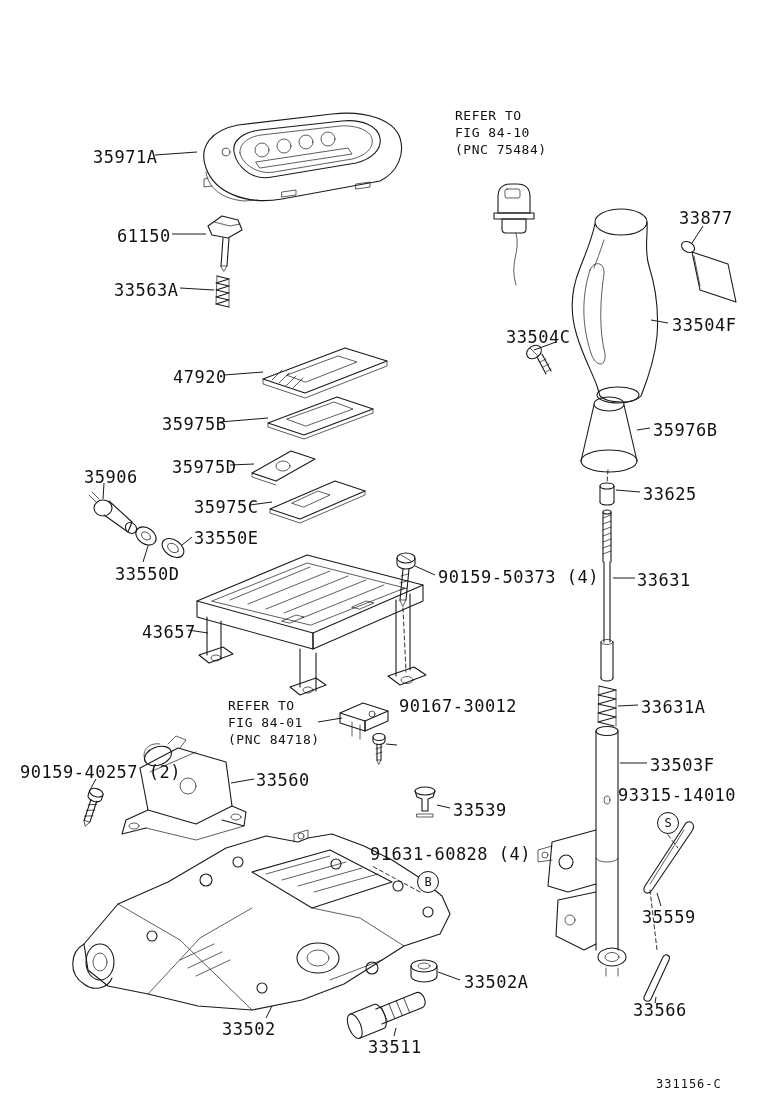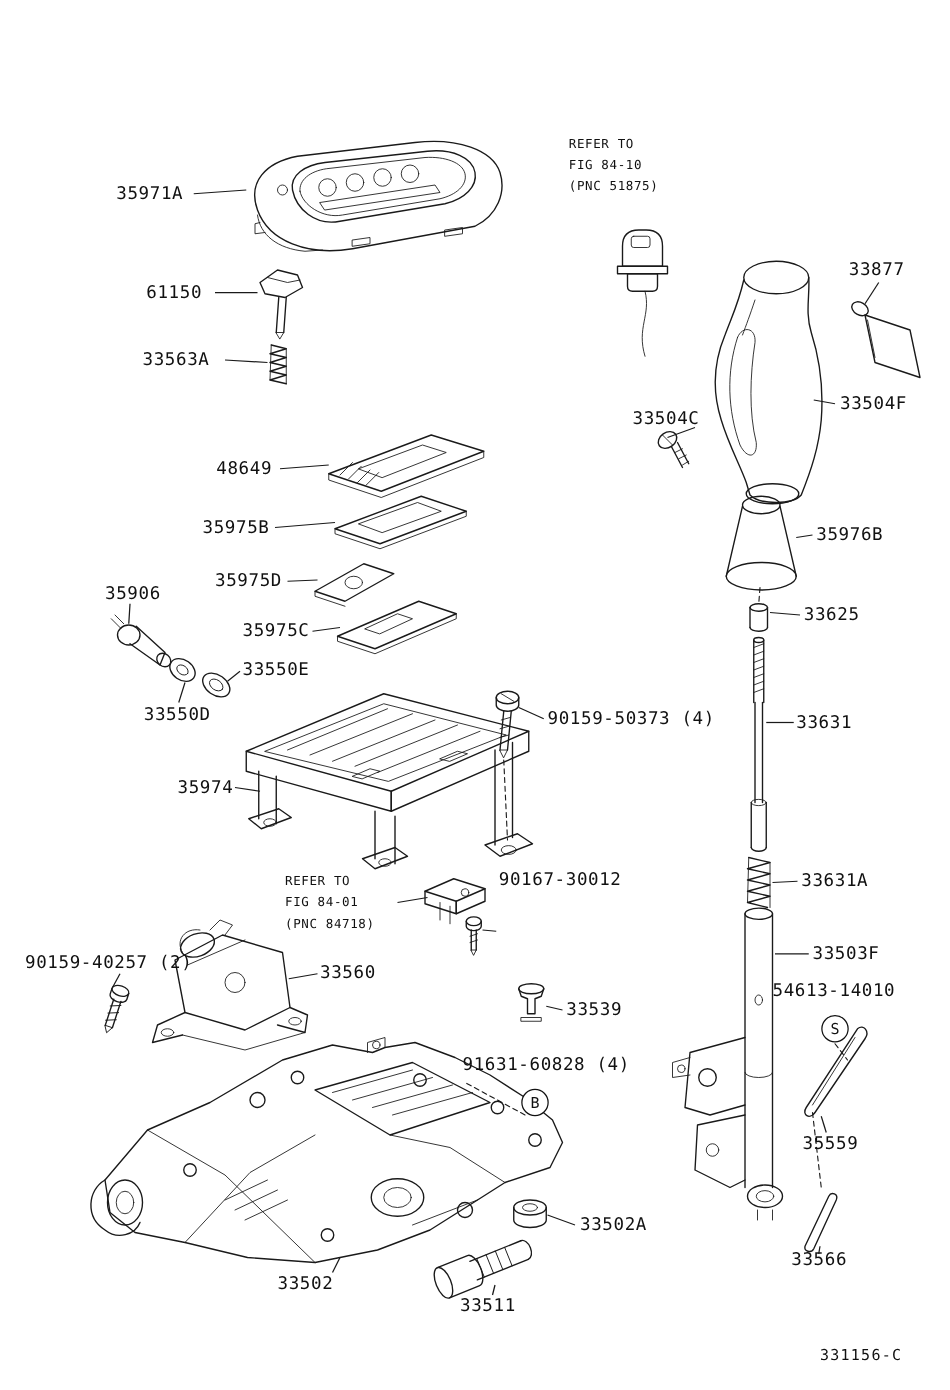--- a/index.html
+++ b/index.html
@@ -3,22 +3,22 @@
 <meta charset="utf-8">
 <style>
   html,body{margin:0;padding:0;background:#fff;}
   body{width:760px;height:1112px;position:relative;font-family:"DejaVu Sans Mono","Liberation Mono",monospace;color:#111;}
   .stage{position:absolute;left:0;top:0;width:760px;height:1112px;background:#fff;overflow:hidden;}
   svg{position:absolute;left:0;top:0;}
   .ln{fill:none;stroke:#1a1a1a;stroke-width:1.1;stroke-linecap:round;stroke-linejoin:round;}
   .thin{stroke-width:0.7;}
   .leader line{stroke:#1a1a1a;stroke-width:1;}
   .dash{stroke-dasharray:4 3;stroke-width:0.9;}
-  .lbl{position:absolute;font-size:14px;white-space:nowrap;letter-spacing:0.5px;}
-  .note{position:absolute;font-size:10px;line-height:17px;letter-spacing:0.5px;white-space:nowrap;}
+  .lbl{position:absolute;font-size:17px;white-space:nowrap;letter-spacing:0.5px;}
+  .note{position:absolute;font-size:13px;line-height:17px;letter-spacing:0.5px;white-space:nowrap;}
   .sym{position:absolute;width:20px;height:20px;border:1.5px solid #111;border-radius:50%;display:flex;align-items:center;justify-content:center;font-size:12px;background:#fff;}
   .docnum{position:absolute;font-size:12px;letter-spacing:1px;}
 </style>
 </head>
 <body>
 
 <div class="stage">
 
   <svg width="760" height="1112" viewBox="0 0 760 1112">
 
@@ -367,50 +367,50 @@
       <line x1="655" y1="1003" x2="656" y2="997"></line>
     </g>
   </svg>
 
   <div class="lbl" style="left:93px;top:147px">35971A</div>
   <div class="lbl" style="left:117px;top:226px">61150</div>
   <div class="lbl" style="left:114px;top:280px">33563A</div>
   <div class="lbl" style="left:679px;top:208px">33877</div>
   <div class="lbl" style="left:506px;top:327px">33504C</div>
   <div class="lbl" style="left:672px;top:315px">33504F</div>
-  <div class="lbl" style="left:173px;top:367px">48649</div>
+  <div class="lbl" style="left:173px;top:367px">47920</div>
   <div class="lbl" style="left:162px;top:414px">35975B</div>
   <div class="lbl" style="left:172px;top:457px">35975D</div>
   <div class="lbl" style="left:194px;top:497px">35975C</div>
   <div class="lbl" style="left:653px;top:420px">35976B</div>
   <div class="lbl" style="left:84px;top:467px">35906</div>
   <div class="lbl" style="left:194px;top:528px">33550E</div>
   <div class="lbl" style="left:115px;top:564px">33550D</div>
   <div class="lbl" style="left:643px;top:484px">33625</div>
   <div class="lbl" style="left:438px;top:567px">90159-50373 (4)</div>
   <div class="lbl" style="left:637px;top:570px">33631</div>
-  <div class="lbl" style="left:142px;top:622px">35974</div>
+  <div class="lbl" style="left:142px;top:622px">43657</div>
   <div class="lbl" style="left:399px;top:696px">90167-30012</div>
   <div class="lbl" style="left:641px;top:697px">33631A</div>
   <div class="lbl" style="left:20px;top:762px">90159-40257 (2)</div>
   <div class="lbl" style="left:256px;top:770px">33560</div>
   <div class="lbl" style="left:650px;top:755px">33503F</div>
-  <div class="lbl" style="left:618px;top:785px">54613-14010</div>
+  <div class="lbl" style="left:618px;top:785px">93315-14010</div>
   <div class="lbl" style="left:453px;top:800px">33539</div>
   <div class="lbl" style="left:370px;top:844px">91631-60828 (4)</div>
   <div class="lbl" style="left:642px;top:907px">35559</div>
   <div class="lbl" style="left:464px;top:972px">33502A</div>
   <div class="lbl" style="left:222px;top:1019px">33502</div>
   <div class="lbl" style="left:368px;top:1037px">33511</div>
   <div class="lbl" style="left:633px;top:1000px">33566</div>
 
   <div class="note" style="left:455px;top:107px">
     <div>REFER TO</div>
     <div>FIG 84-10</div>
-    <div>(PNC 51875)</div>
+    <div>(PNC 75484)</div>
   </div>
   <div class="note" style="left:228px;top:697px">
     <div>REFER TO</div>
     <div>FIG 84-01</div>
     <div>(PNC 84718)</div>
   </div>
 
   <div class="sym" style="left:657px;top:812px">S</div>
   <div class="sym" style="left:417px;top:871px">B</div>
 

